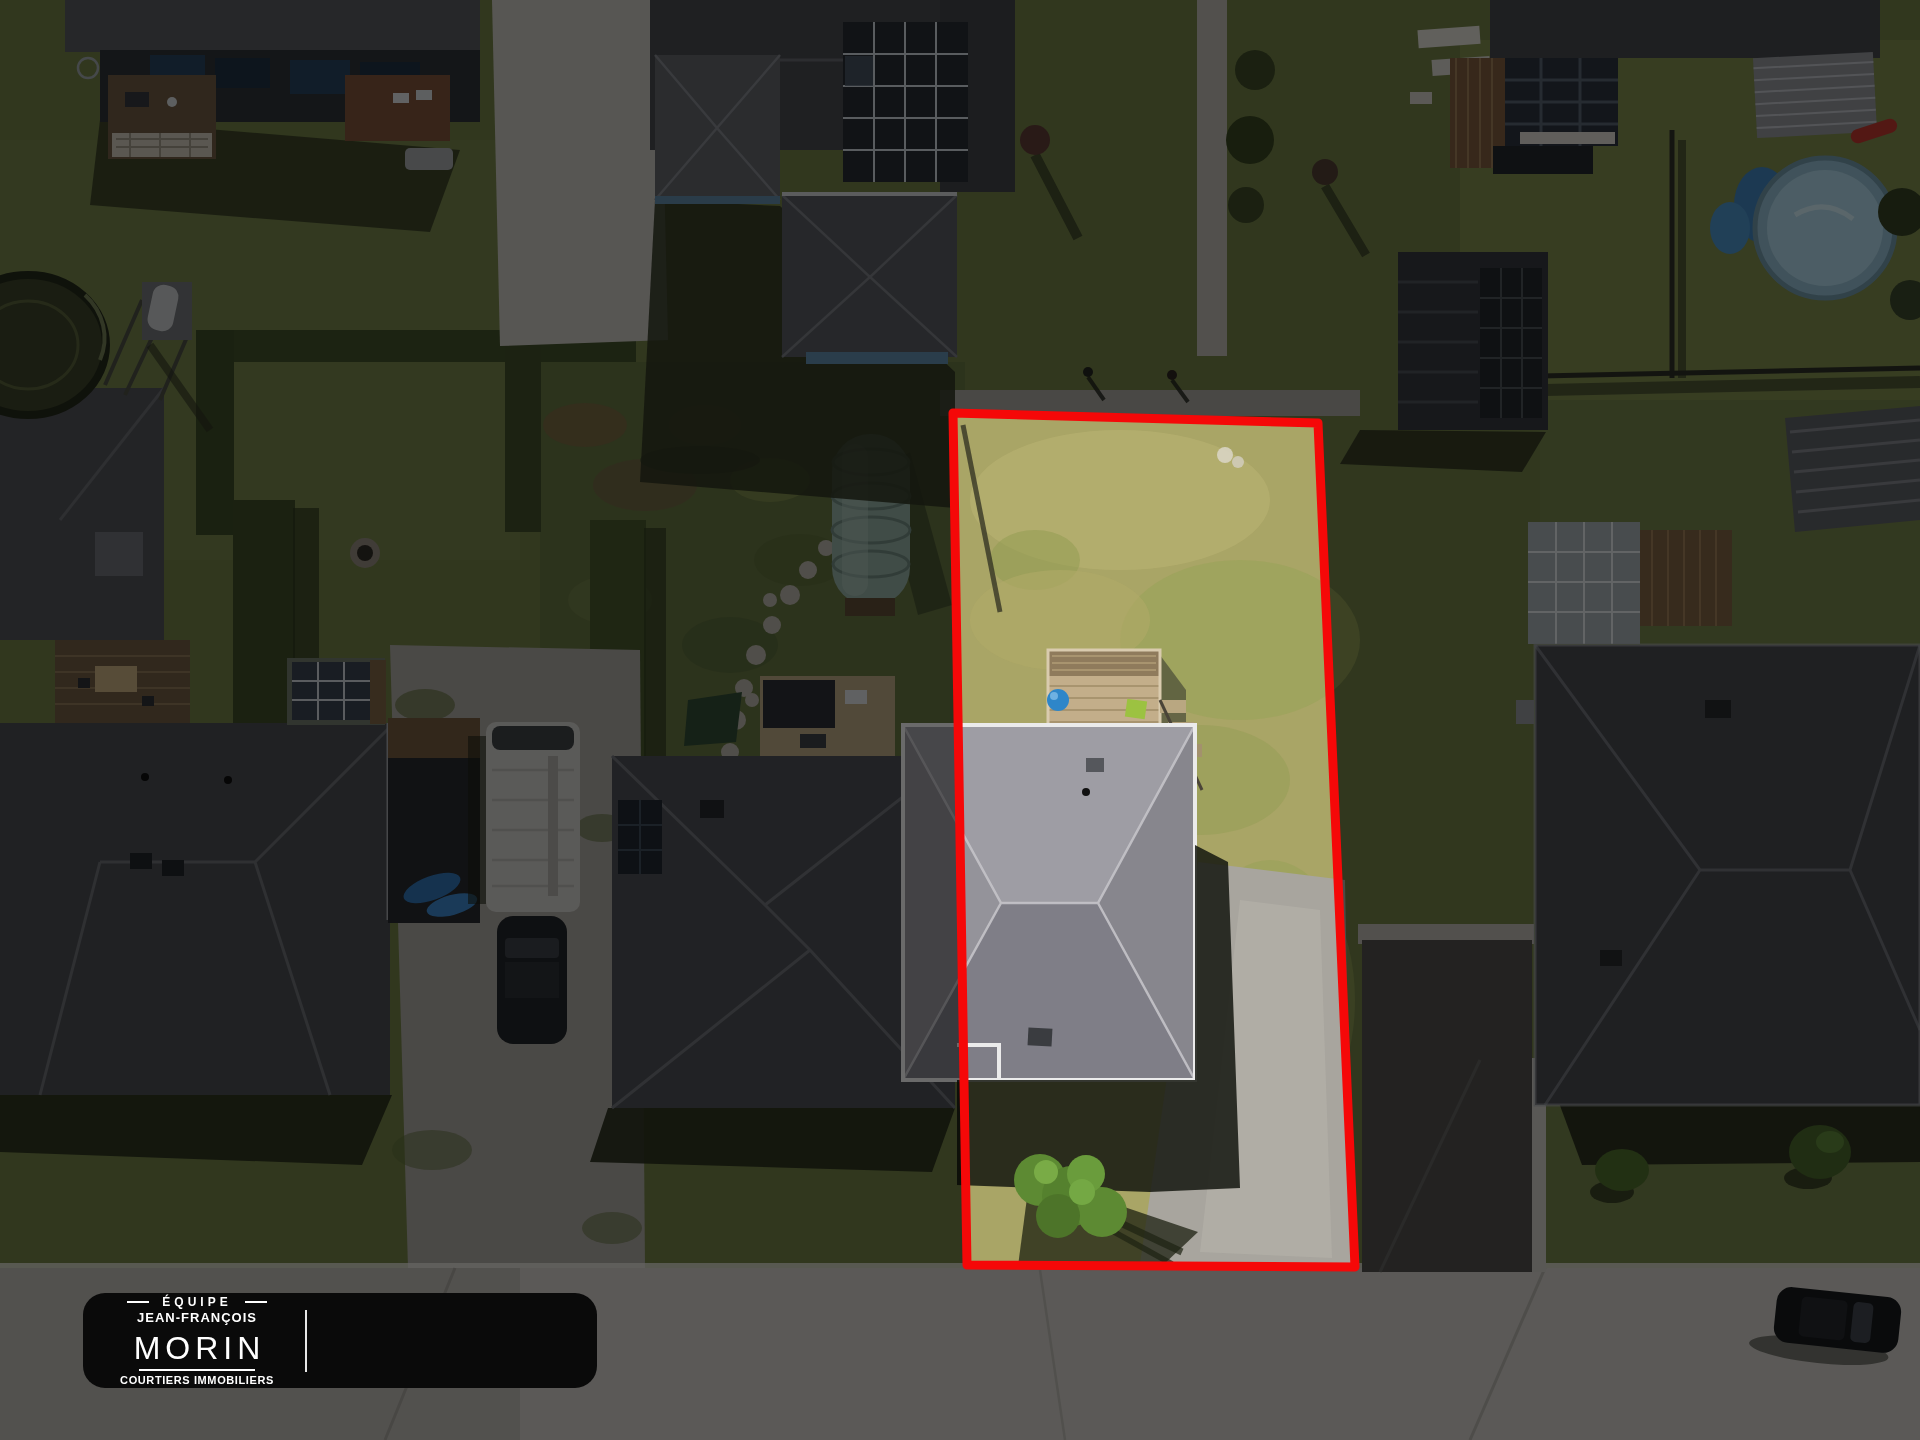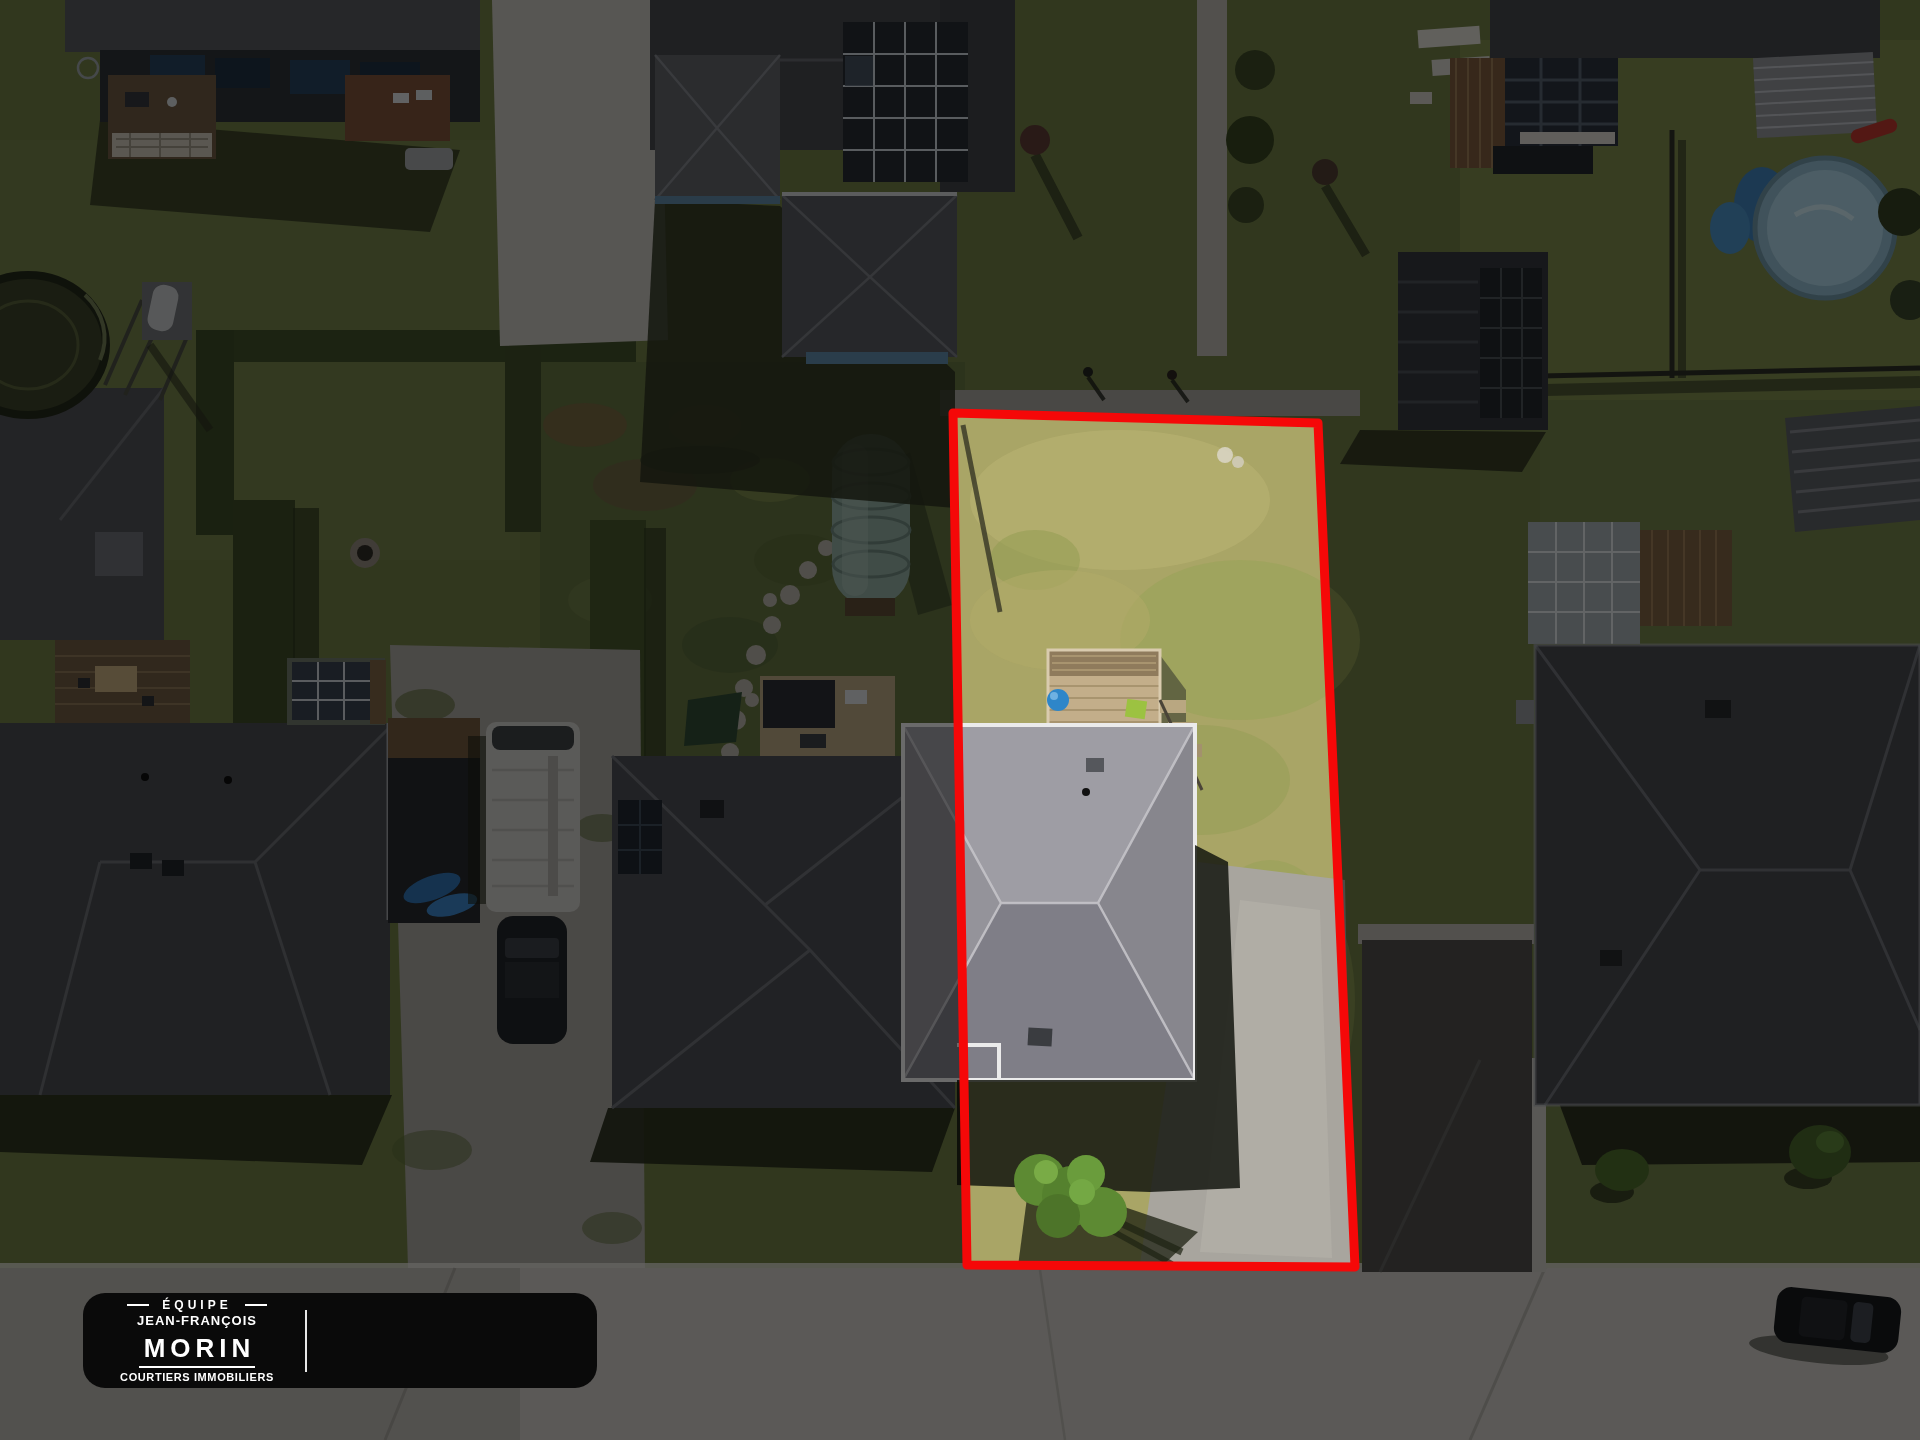--- a/index.html
+++ b/index.html
@@ -8,21 +8,21 @@
   .canvas svg{position:absolute;left:0;top:0;display:block;}
 
   
   .badge{position:absolute;left:83px;top:1293px;width:514px;height:95px;border-radius:22px;
          background:#0A0A0A;display:flex;align-items:center;color:#fff;z-index:5;}
   .badge-logo{width:168px;margin-left:30px;text-align:center;line-height:1;}
   .logo-equipe{display:flex;align-items:center;justify-content:center;gap:13px;
                font-size:12px;font-weight:700;letter-spacing:4px;}
   .logo-equipe .dash{display:inline-block;width:22px;height:2px;background:#fff;}
   .logo-jf{margin-top:3px;font-size:13px;font-weight:700;letter-spacing:1px;}
-  .logo-morin{margin-top:8px;font-size:26px;font-weight:700;letter-spacing:5px;margin-right:-5px;}
+  .logo-morin{margin-top:8px;font-size:32px;font-weight:400;letter-spacing:5px;margin-right:-5px;}
   .logo-rule{width:116px;height:2px;background:#fff;margin:5px auto 4px auto;}
   .logo-sub{font-size:11px;font-weight:700;letter-spacing:0.6px;}
   .badge-divider{width:2px;height:62px;background:rgba(255,255,255,0.9);margin:0 22px 0 24px;}
   .badge-disclaimer{font-size:21px;font-weight:800;letter-spacing:1.2px;line-height:29px;}
 </style>
 </head>
 <body>
 
 <div class="canvas">
 

